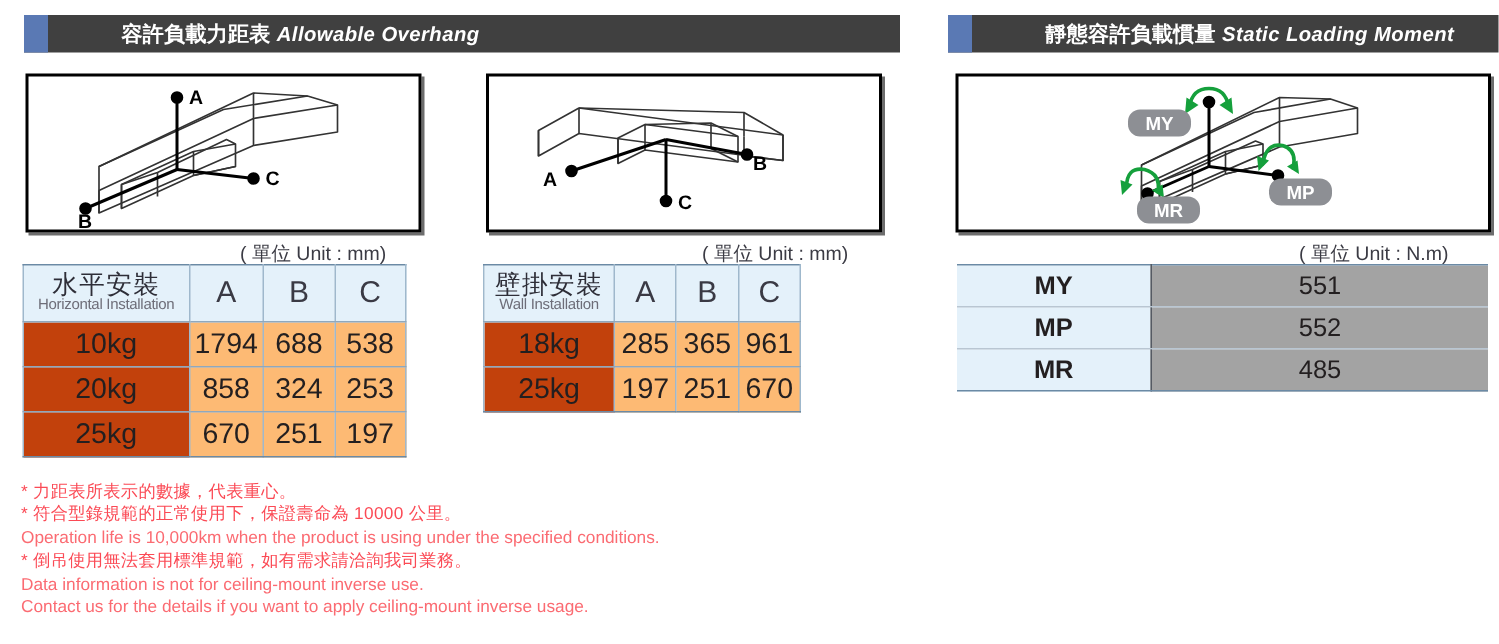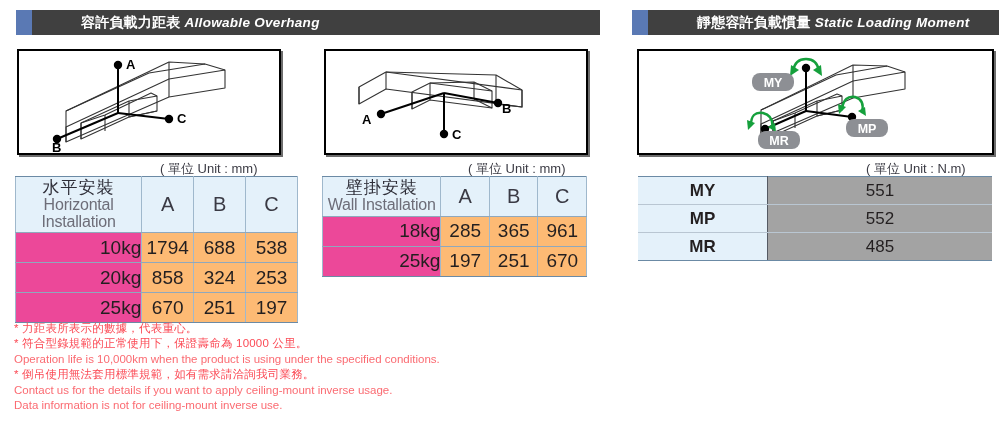--- a/index.html
+++ b/index.html
@@ -73,37 +73,36 @@
     vertical-align:middle;
     font-size:19px;
     color:#231f20;
     padding:0;
     height:29px;
     background:#fdba74;
   }
   table.spec tr:first-child td{border-top:1.6px solid #6b8aa5;}
   table.spec tr:last-child td{border-bottom:1.6px solid #6b8aa5;}
   table.spec td.lbl{
-    background:#ec4899;
+    background:#c2410c;
     font-size:19px;
-    text-align:right;
   }
   table.spec td.hd{
     background:#e4f1fa;
     height:37px;
     font-size:20px;
     color:#3a3a44;
   }
   table.spec td.hd-name{
     background:#e4f1fa;
     line-height:1.05;
     padding:2px 4px;
   }
   .hd-cjk{font-size:17px;color:#2e2e38;display:block;letter-spacing:1px;}
-  .hd-en{font-size:16px;color:#6d6d78;display:block;letter-spacing:-.2px;}
+  .hd-en{font-size:10px;color:#6d6d78;display:block;letter-spacing:-.2px;}
 
   
   table.moment{
     position:absolute;
     border-collapse:collapse;
   }
   table.moment td{
     border-bottom:1px solid #b9c6d2;
     text-align:center;
     vertical-align:middle;
@@ -183,21 +182,21 @@
     <g font-family="Liberation Sans, sans-serif" font-size="13" font-weight="bold" fill="#000">
       <text x="107" y="18">A</text>
       <text x="158" y="72">C</text>
       <text x="33" y="101">B</text>
     </g>
   </svg>
 </div>
 
 <div class="unit" style="left:160px;top:160px;">( 單位 Unit : mm)</div>
 
-<table class="spec" style="left:15px;top:176px;width:283px;">
+<table class="spec" style="left:15px;top:176px;width:256px;">
   <tbody>
       <tr>
     <td class="hd-name" style="width:115px;">
       <span class="hd-cjk">水平安裝</span>
       <span class="hd-en">Horizontal Installation</span>
     </td>
     <td class="hd" style="width:50px;">A</td>
     <td class="hd" style="width:50px;">B</td>
     <td class="hd" style="width:50px;">C</td>
   </tr>
@@ -254,21 +253,21 @@
     <g font-family="Liberation Sans, sans-serif" font-size="13" font-weight="bold" fill="#000">
       <text x="36" y="73">A</text>
       <text x="176" y="62">B</text>
       <text x="126" y="88">C</text>
     </g>
   </svg>
 </div>
 
 <div class="unit" style="left:468px;top:160px;">( 單位 Unit : mm)</div>
 
-<table class="spec" style="left:322px;top:176px;width:265px;padding-left:30px;">
+<table class="spec" style="left:322px;top:176px;width:212px;padding-left:30px;">
   <tbody>
       <tr>
     <td class="hd-name" style="width:115px;">
       <span class="hd-cjk">壁掛安裝</span>
       <span class="hd-en">Wall Installation</span>
     </td>
     <td class="hd" style="width:50px;">A</td>
     <td class="hd" style="width:50px;">B</td>
     <td class="hd" style="width:50px;">C</td>
   </tr>
@@ -367,15 +366,15 @@
     <td class="mval">485</td>
   </tr>
 </tbody>
   </table>
 
 <div class="notes" style="left:14px;top:321px;">
   <div class="note-cjk">* 力距表所表示的數據，代表重心。</div>
   <div class="note-cjk">* 符合型錄規範的正常使用下，保證壽命為 10000 公里。</div>
   <div class="note-en">Operation life is 10,000km when the product is using under the specified conditions.</div>
   <div class="note-cjk">* 倒吊使用無法套用標準規範，如有需求請洽詢我司業務。</div>
+  <div class="note-en">Data information is not for ceiling-mount inverse use.</div>
   <div class="note-en">Contact us for the details if you want to apply ceiling-mount inverse usage.</div>
-  <div class="note-en">Data information is not for ceiling-mount inverse use.</div>
 </div>
 
 </body></html>

